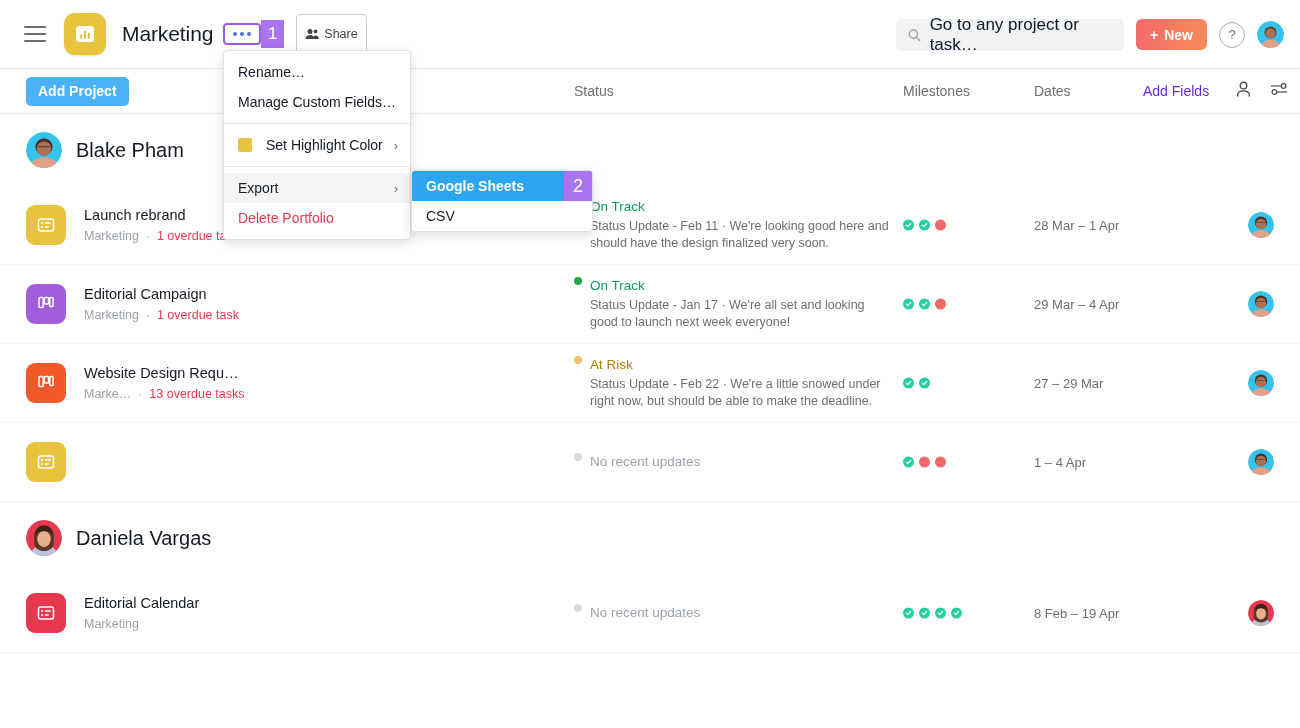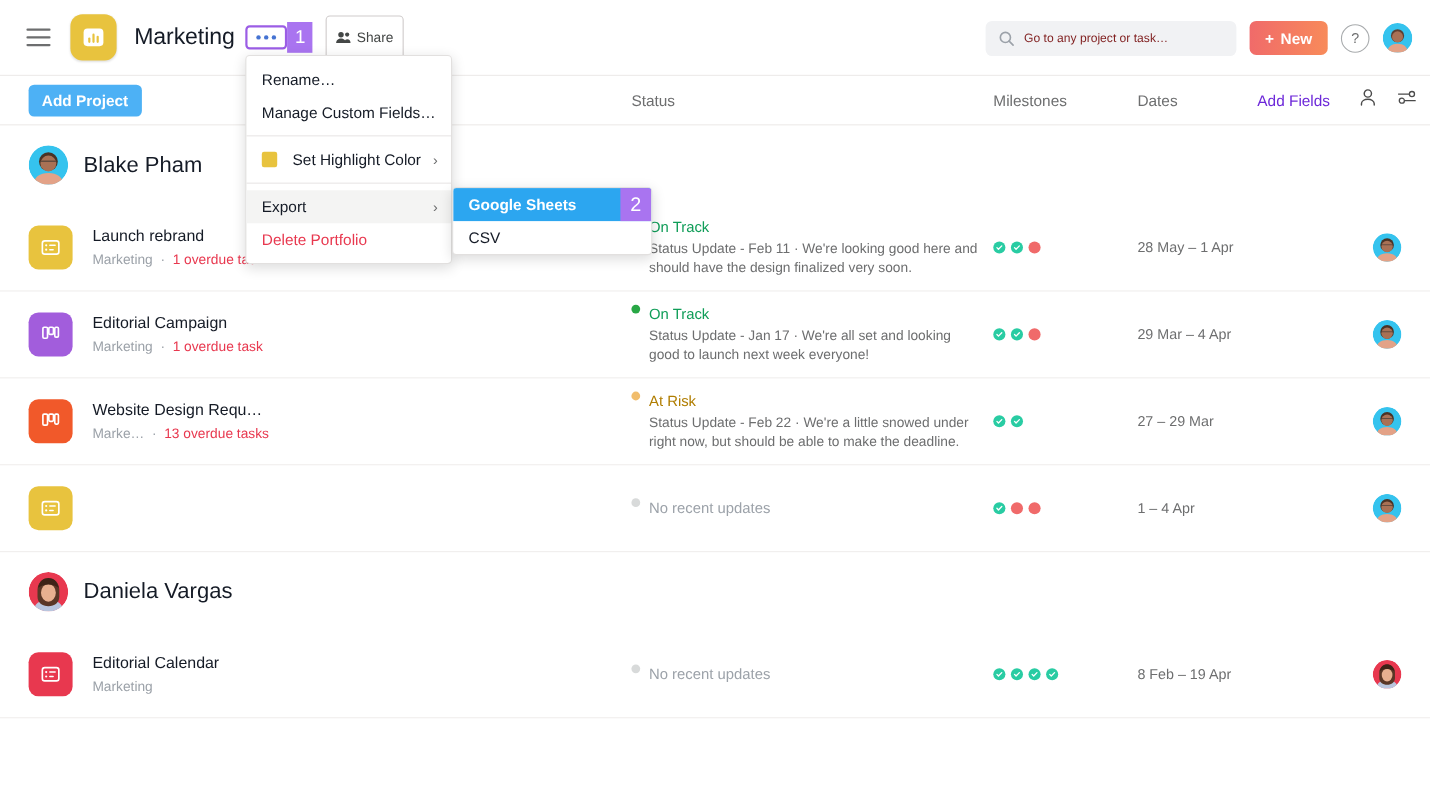--- a/index.html
+++ b/index.html
@@ -87,21 +87,21 @@
     display: flex; align-items: center; gap: 12px;
   }
   .search-box {
     width: 228px; height: 32px;
     background: #f1f2f4;
     border-radius: 6px;
     display: flex; align-items: center;
     padding: 0 12px; gap: 9px;
     cursor: text;
   }
-  .search-box .ph { font-size: 11px; color: #7f1d1d; }
+  .search-box .ph { font-size: 17px; color: #0f172a; }
   .new-btn {
     height: 31px;
     padding: 0 14px;
     border-radius: 6px;
     background: linear-gradient(95deg, #f06a6a 0%, #f88b5a 100%);
     color: #fff;
     font-size: 14px; font-weight: 700;
     display: flex; align-items: center; gap: 6px;
     border: none; cursor: pointer;
     font-family: inherit;
@@ -361,21 +361,21 @@
             <path d="M1.3 3.6l1.4 1.5L5.7 2" fill="none" stroke="#fff" stroke-width="1.2" stroke-linecap="round" stroke-linejoin="round"></path>
           </svg>
         </span>
         <span class="ms done">
           <svg width="7" height="7" viewBox="0 0 7 7">
             <path d="M1.3 3.6l1.4 1.5L5.7 2" fill="none" stroke="#fff" stroke-width="1.2" stroke-linecap="round" stroke-linejoin="round"></path>
           </svg>
         </span>
         <span class="ms miss"></span>
       </div>
-      <div class="date-cell">28 May – 1 Apr</div>
+      <div class="date-cell">28 Mar – 1 Apr</div>
       <div class="row-avatar"><svg width="26" height="26" viewBox="0 0 40 40">
           <circle cx="20" cy="20" r="20" fill="#35c3ee"></circle>
           <path d="M5 40c0-7.6 6.4-12 15-12s15 4.4 15 12z" fill="#e3a287"></path>
           <circle cx="20" cy="16.5" r="9.5" fill="#4a3225"></circle>
           <circle cx="20" cy="18.5" r="8" fill="#a97155"></circle>
           <rect x="12" y="15.5" width="16" height="1.4" rx=".7" fill="#2b2b2b" opacity=".55"></rect>
         </svg></div>
     </div>
     <div class="row">
       <div class="proj-icon" style="background:#a25ddc">

